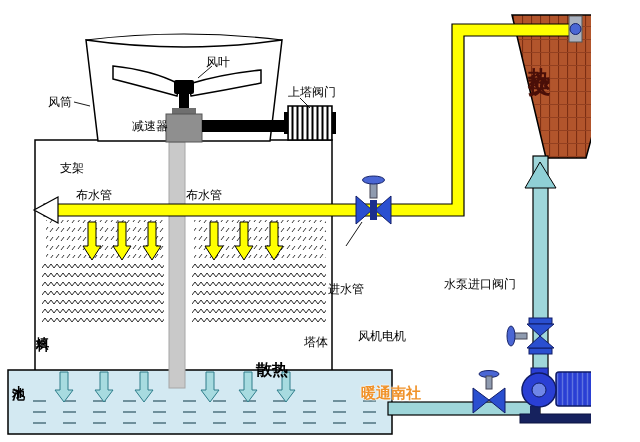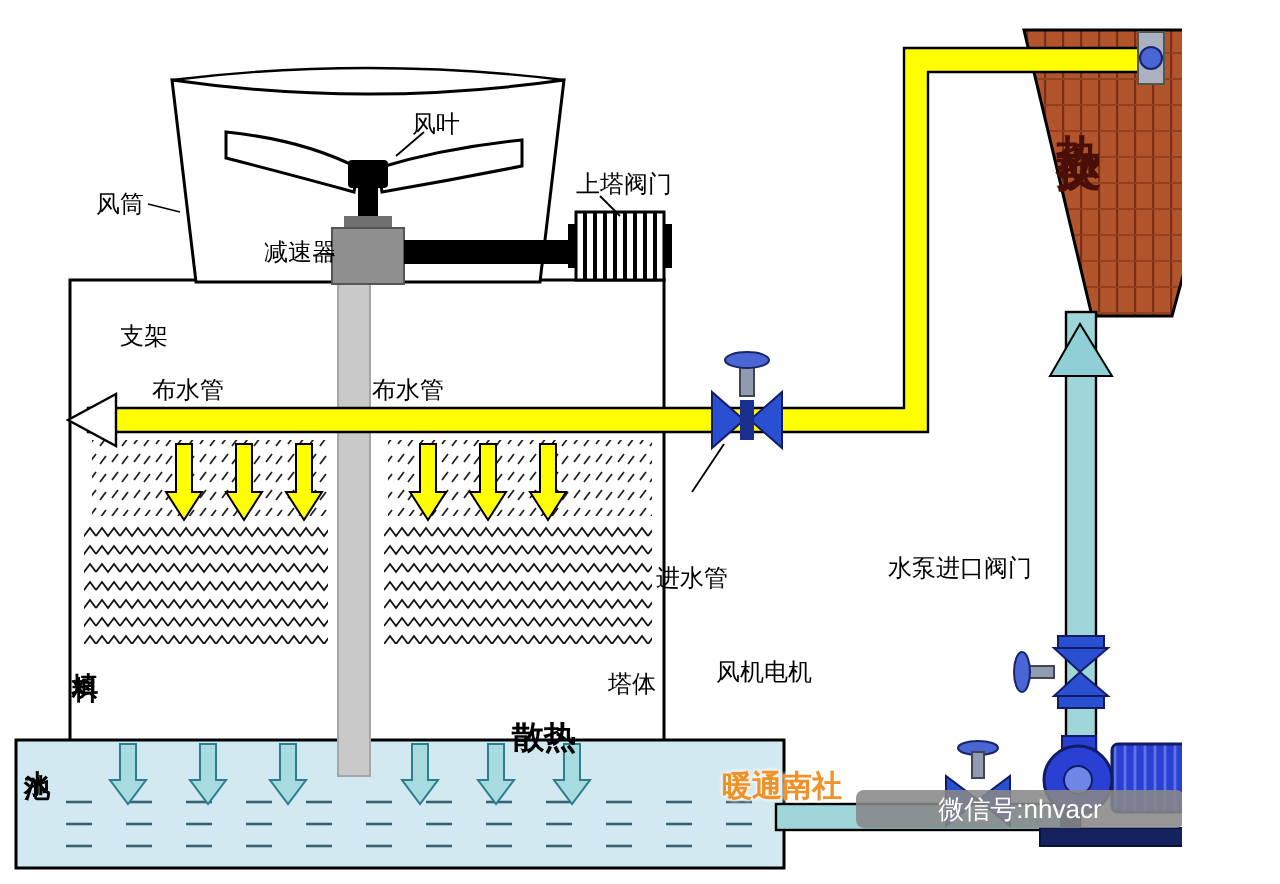--- a/index.html
+++ b/index.html
@@ -165,16 +165,13 @@
   <div class="lbl vert bold" style="left:34px;top:326px;font-size:13px;">填料</div>
   <div class="lbl bold" style="left:256px;top:334px;font-size:16px;margin-top:27px;">散热</div>
   <div class="lbl" style="left:304px;top:336px;">塔体</div>
   <div class="lbl vert bold" style="left:10px;top:375px;font-size:13px;">水池</div>
   <div class="lbl" style="left:358px;top:330px;">风机电机</div>
   <div class="lbl" style="left:444px;top:278px;font-family:Liberation Serif, serif;">水泵进口阀门</div>
   <div class="lbl vert hx-label" style="left:527px;top:50px;">热交换</div>
   <div class="lbl vert hx-equip" style="left:616px;top:10px;">换热设备</div>
 
   <div class="wm-orange" style="left:361px;top:384px;">暖通南社</div>
-  <div class="wm-bar" style="left:428px;top:395px;width:164px;height:19px;">
-    <span>微信号:nhvacr</span>
-  </div>
 </div>
 
 </body></html>

